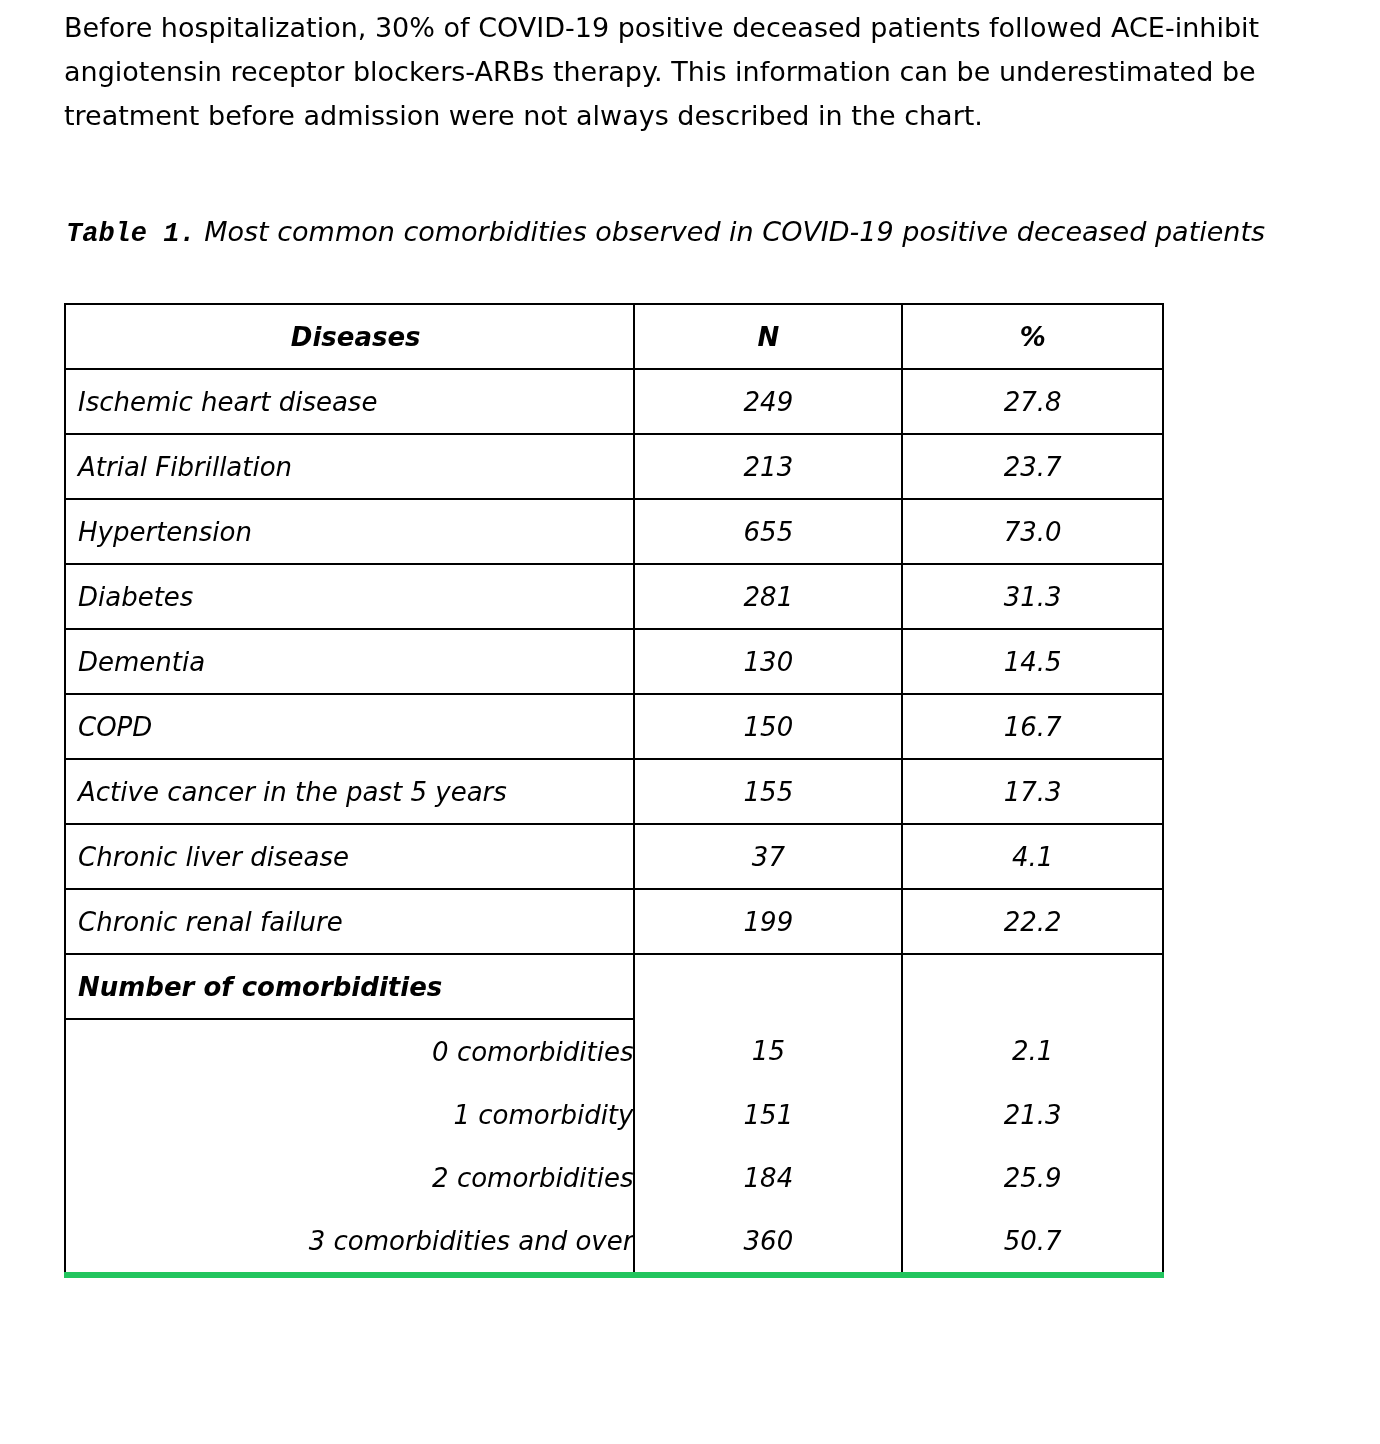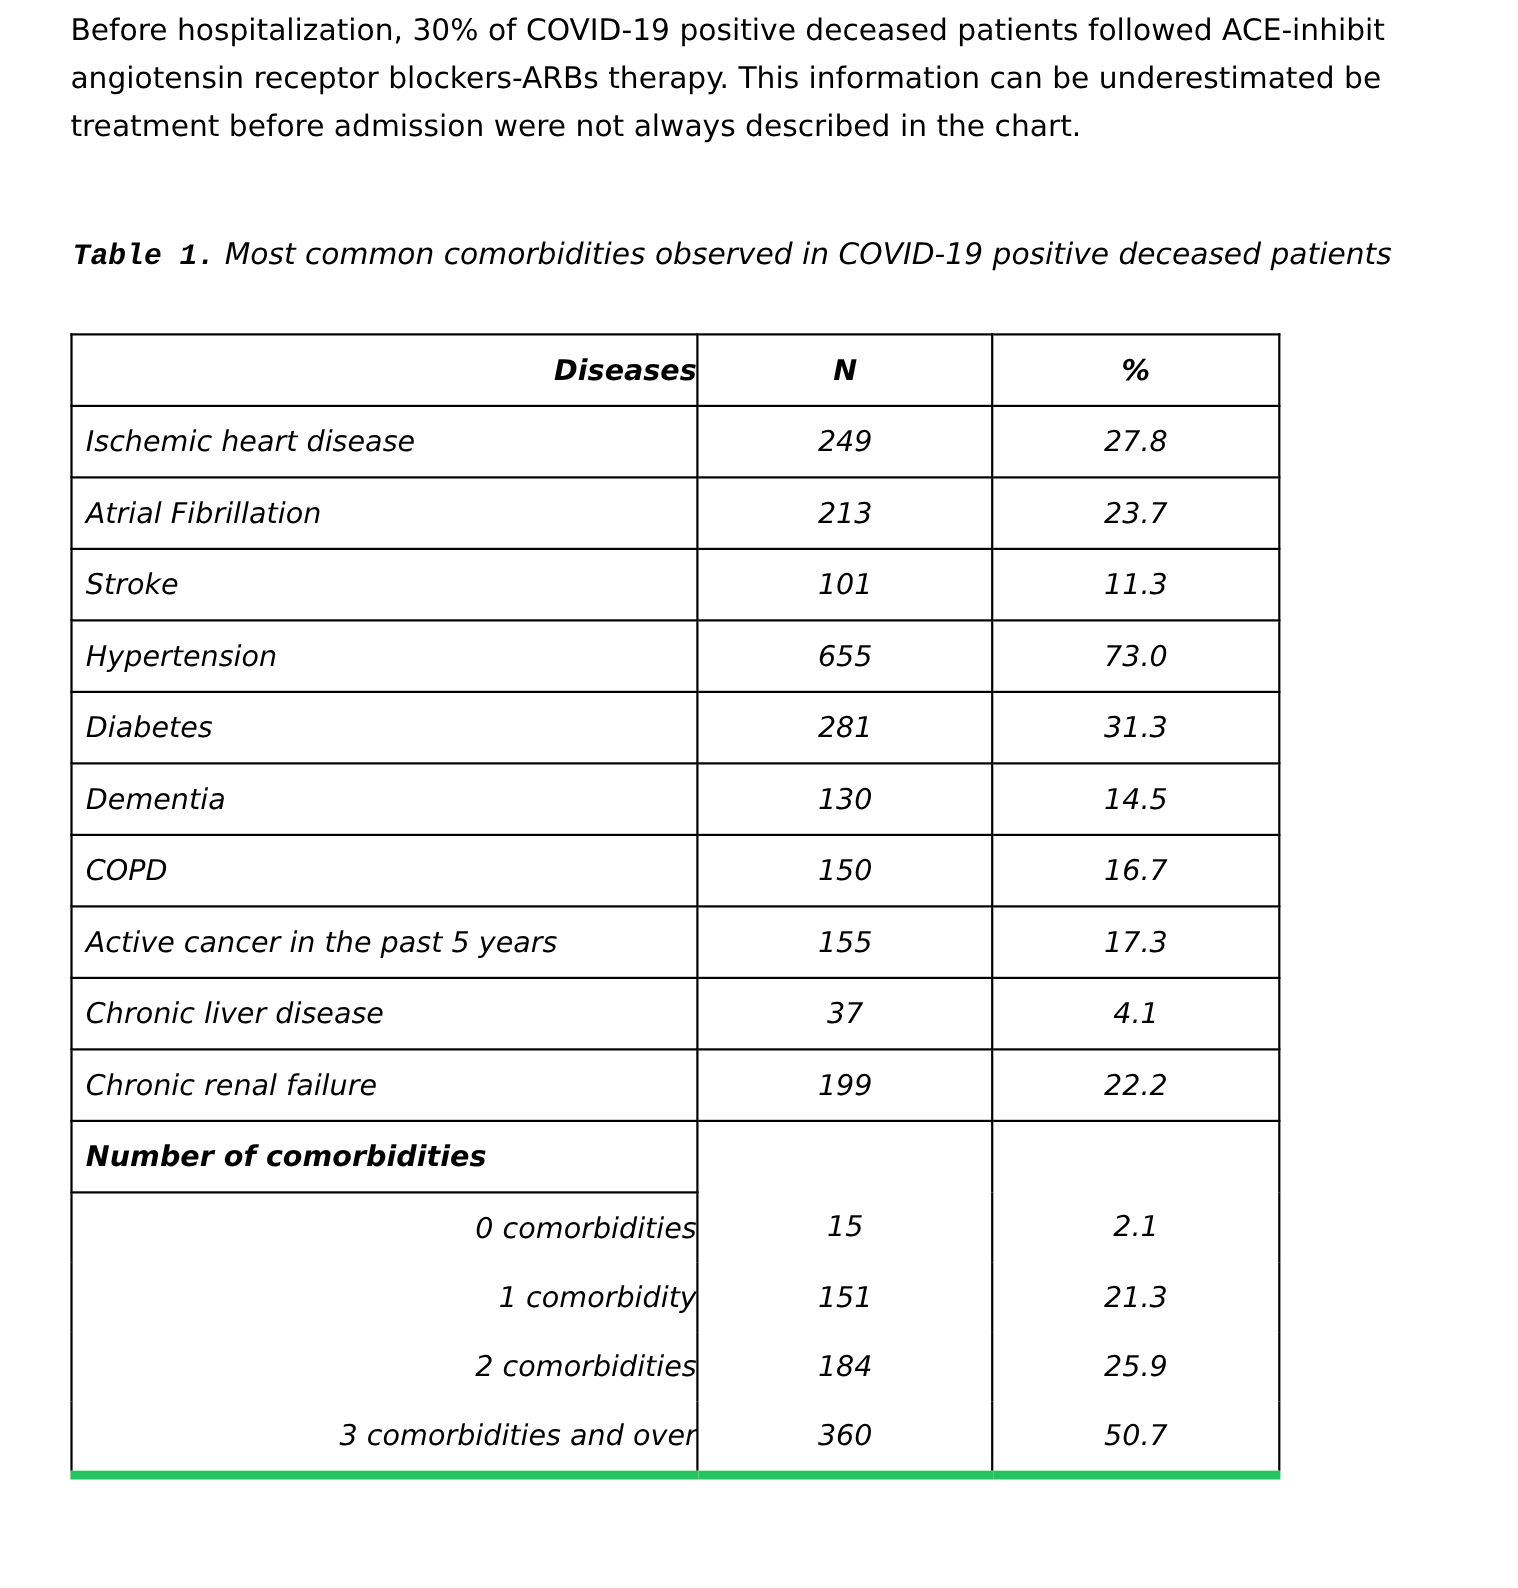--- a/index.html
+++ b/index.html
@@ -74,41 +74,41 @@
   }
   .col-n {
     width: 276px;
     text-align: center;
   }
   .col-pct {
     width: 268px;
     text-align: center;
   }
   .head-disease {
-    text-align: right;
+    text-align: center;
     padding-left: 12px !important;
   }
   .section-row td {
     font-weight: bold;
     font-style: italic;
     border-top: 4px solid #000000;
   }
   .section-row .col-disease {
     padding-left: 12px !important;
   }
   .indent {
     padding-left: 32px !important;
     text-align: right;
   }
   tr.sub td {
     border-top: none;
     border-bottom: none;
   }
   tr.sub-last td {
-    border-bottom: 8px solid #22c55e;
+    border-bottom: 6px solid #22c55e;
   }
   tr.section-row td.col-n, tr.section-row td.col-pct {
     border-bottom: none;
   }
 </style>
 </head>
 <body>
 
 <div class="page">
 
@@ -135,25 +135,20 @@
         <td class="col-disease">Ischemic heart disease</td>
         <td class="col-n">249</td>
         <td class="col-pct">27.8</td>
       </tr>
       <tr>
         <td class="col-disease">Atrial Fibrillation</td>
         <td class="col-n">213</td>
         <td class="col-pct">23.7</td>
       </tr>
       <tr>
-        <td class="col-disease">Stroke</td>
-        <td class="col-n">101</td>
-        <td class="col-pct">11.3</td>
-      </tr>
-      <tr>
         <td class="col-disease">Hypertension</td>
         <td class="col-n">655</td>
         <td class="col-pct">73.0</td>
       </tr>
       <tr>
         <td class="col-disease">Diabetes</td>
         <td class="col-n">281</td>
         <td class="col-pct">31.3</td>
       </tr>
       <tr>

